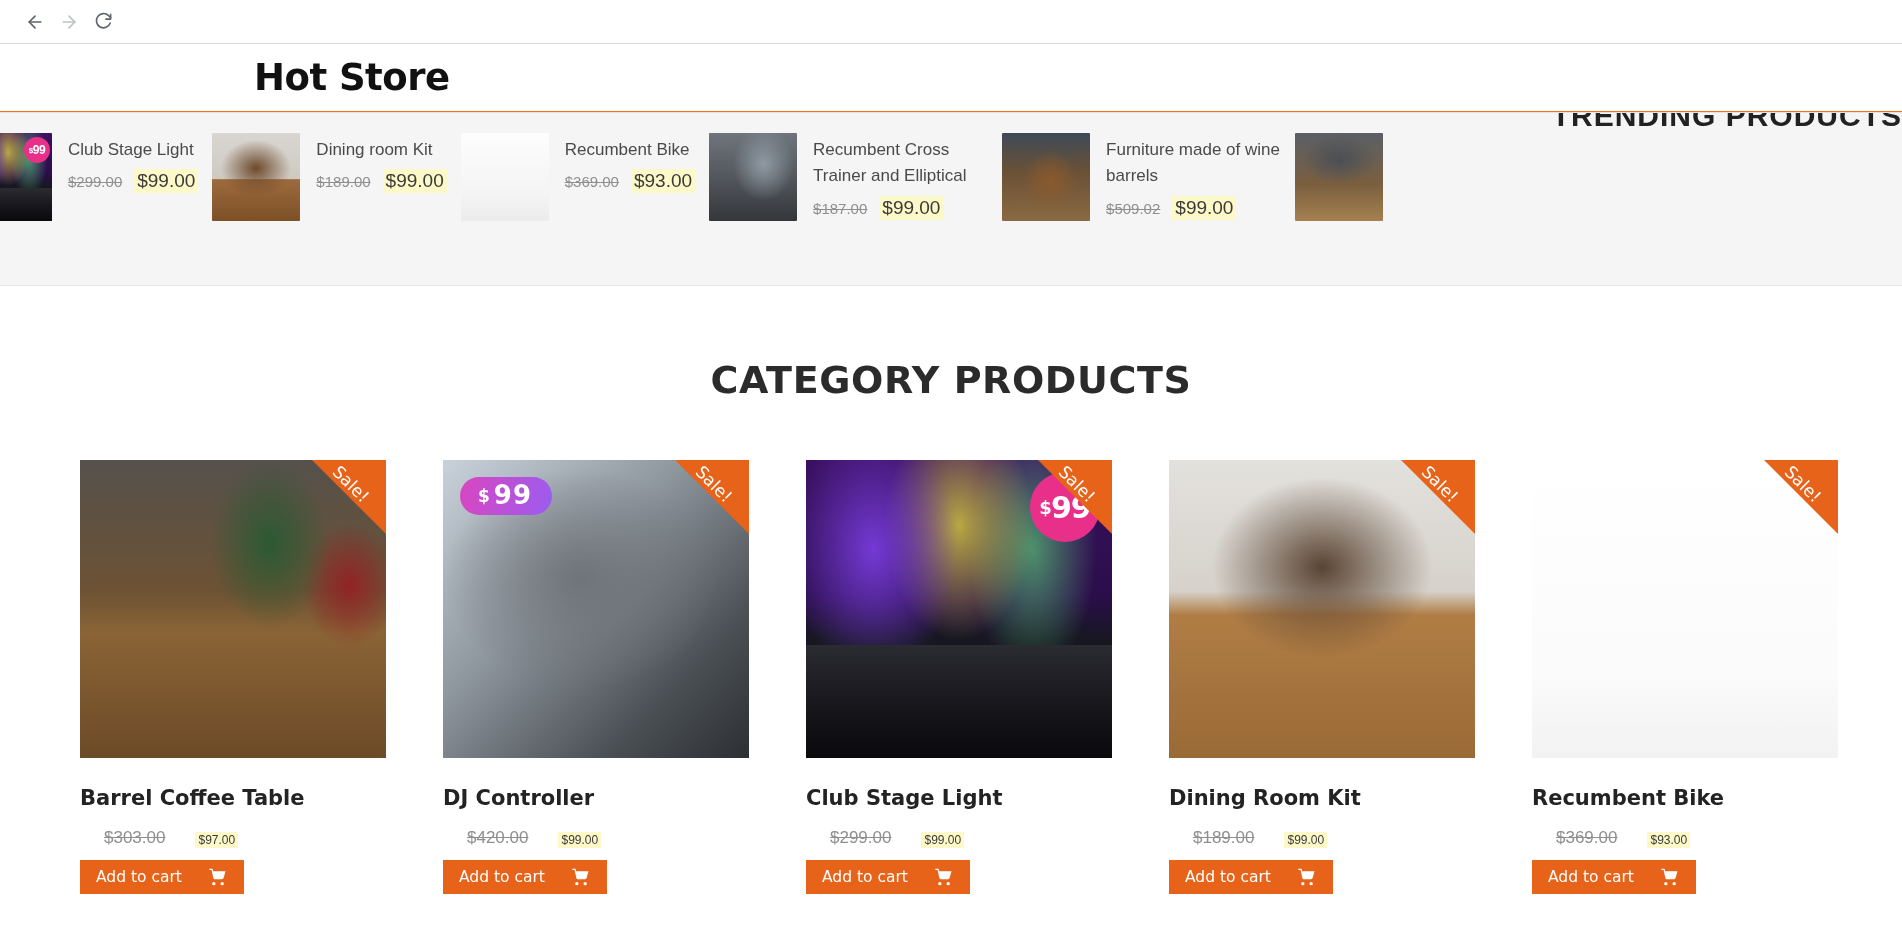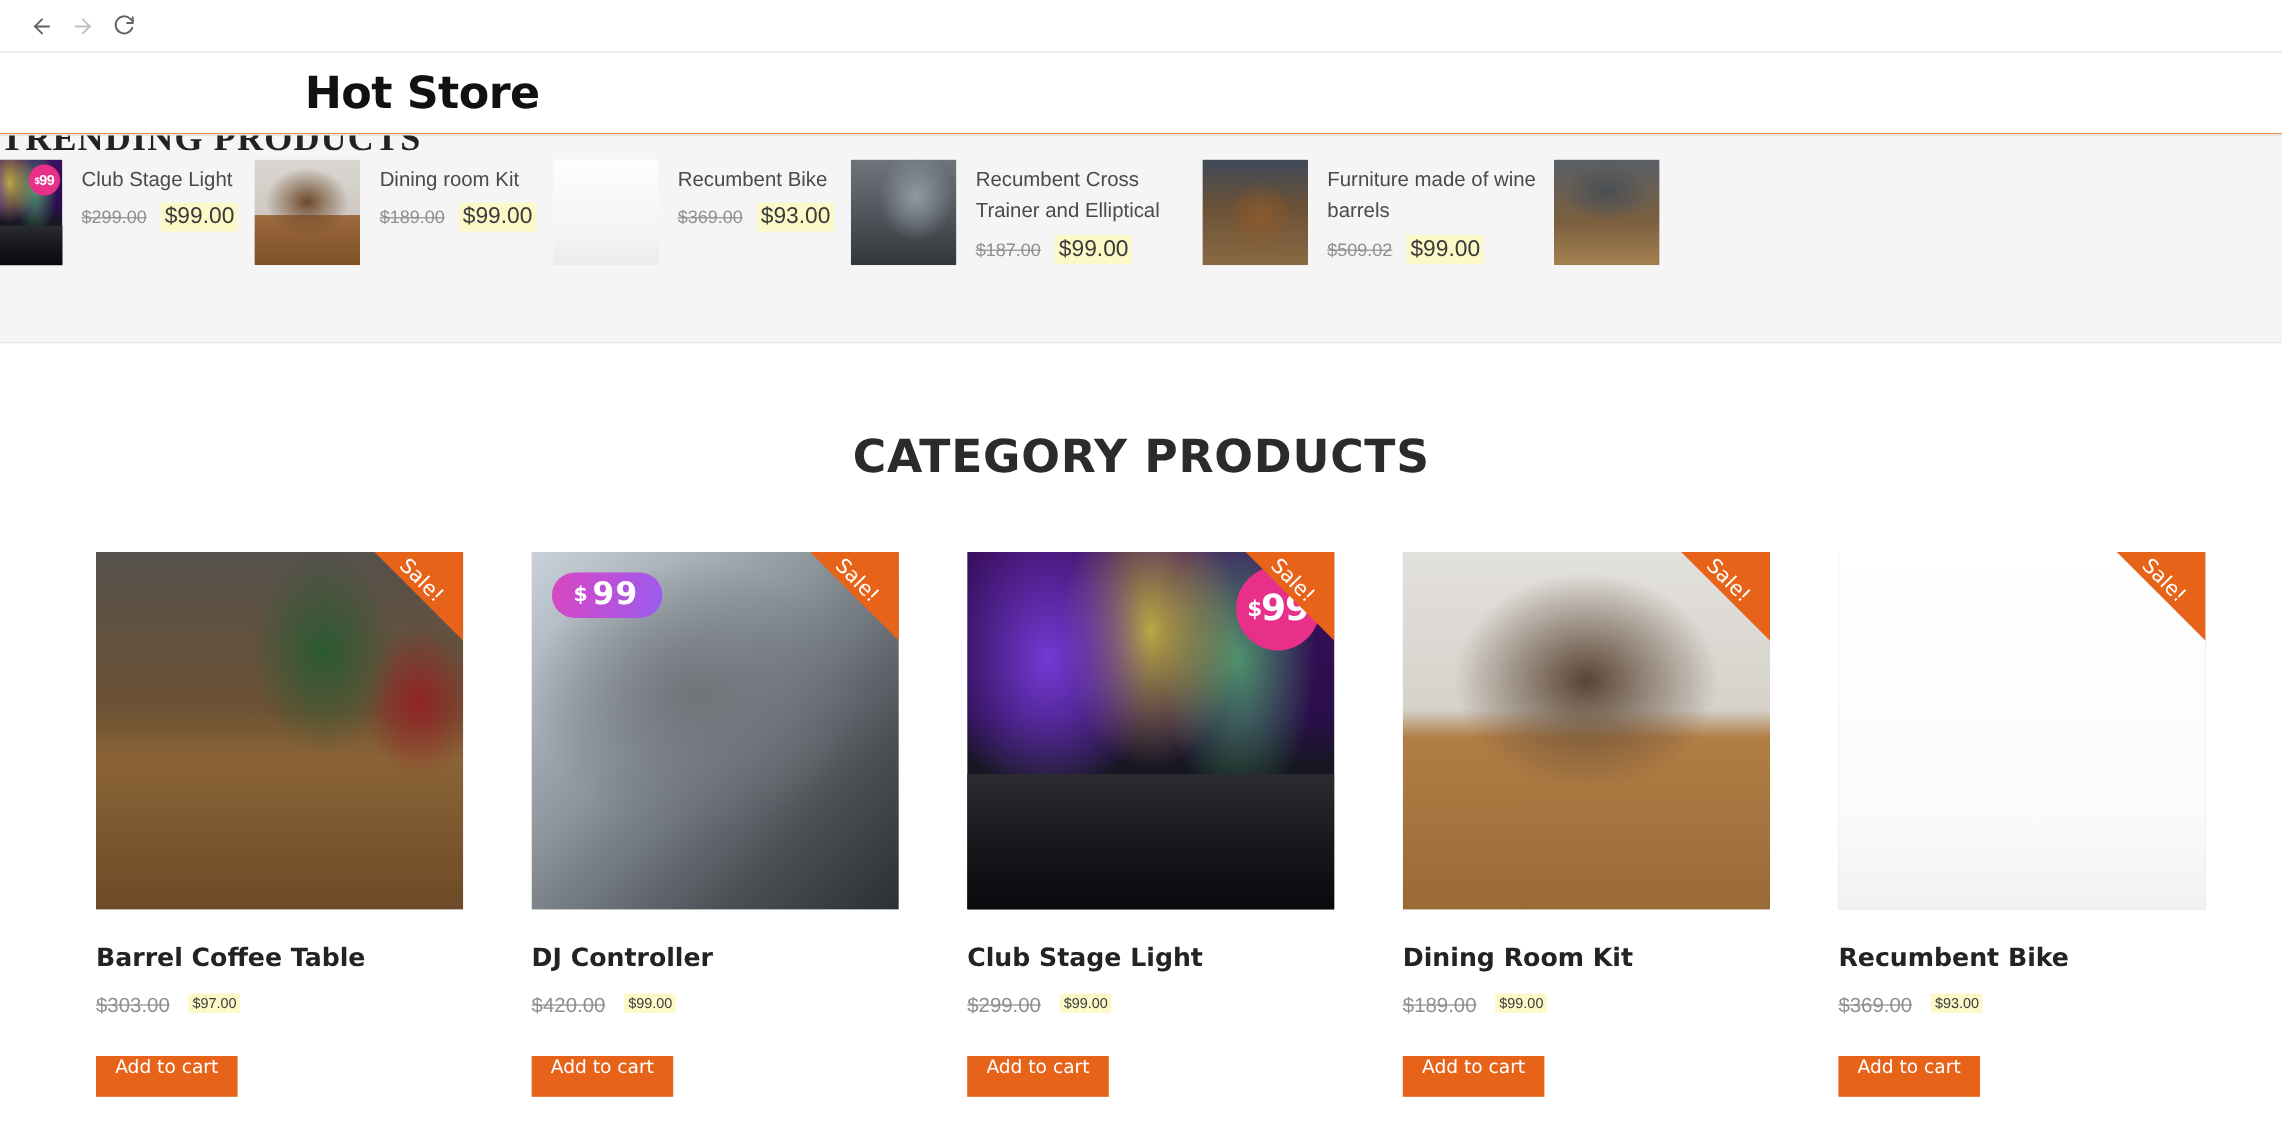--- a/index.html
+++ b/index.html
@@ -86,26 +86,26 @@
     border-top: 1px solid #e3e3e3;
     border-bottom: 1px solid #e8e8e8;
     position: relative;
     height: 174px;
     overflow: hidden;
   }
   .trending-heading {
     position: absolute;
     top: -14px;
     left: 0; right: 0;
-    text-align: left;
+    text-align: right;
     font-size: 30px;
     font-weight: bold;
     letter-spacing: 1px;
     color: #222;
-    font-family: Liberation Serif, serif;
+    font-family: Liberation Sans, sans-serif;
     white-space: nowrap;
   }
   .trending-strip {
     display: flex;
     align-items: flex-start;
     padding-top: 20px;
     width: 1902px;
     margin-left: -36px;
   }
   .trend-item {
@@ -256,40 +256,40 @@
   .product-title {
     margin-top: 28px;
     font-size: 21px;
     font-weight: bold;
     color: #232323;
     font-family: "DejaVu Sans", sans-serif;
   }
   .product-prices {
     margin-top: 18px;
     display: flex;
-    align-items: flex-start;
-    gap: 16px;
+    align-items: flex-end;
+    gap: 30px;
+    margin-left: 24px;
   }
   .product-prices .price-old { font-size: 17px; }
   .product-prices .price-new { font-size: 12px; color: #3a3a3a; }
 
   .add-to-cart {
-    margin-top: 32px;
+    margin-top: 12px;
     height: 34px;
     background: #e8631a;
     border: none;
     color: #fff;
     display: inline-flex;
     align-items: center;
     gap: 26px;
     padding: 0 16px;
     font-size: 15.5px;
     cursor: pointer;
     font-family: "DejaVu Sans", sans-serif;
-    flex-direction: column;
   }
   .add-to-cart .cart-icon { display: flex; align-items: center; }
 
   
   .ph-stage {
     background:
       radial-gradient(ellipse 40% 60% at 22% 30%, rgba(120,60,220,.95), transparent 70%),
       radial-gradient(ellipse 35% 55% at 50% 22%, rgba(230,220,60,.75), transparent 70%),
       radial-gradient(ellipse 30% 60% at 74% 30%, rgba(90,200,120,.7), transparent 70%),
       linear-gradient(180deg, #3a1060 0%, #2a0e4a 46%, #171722 60%, #0d0d12 100%);

